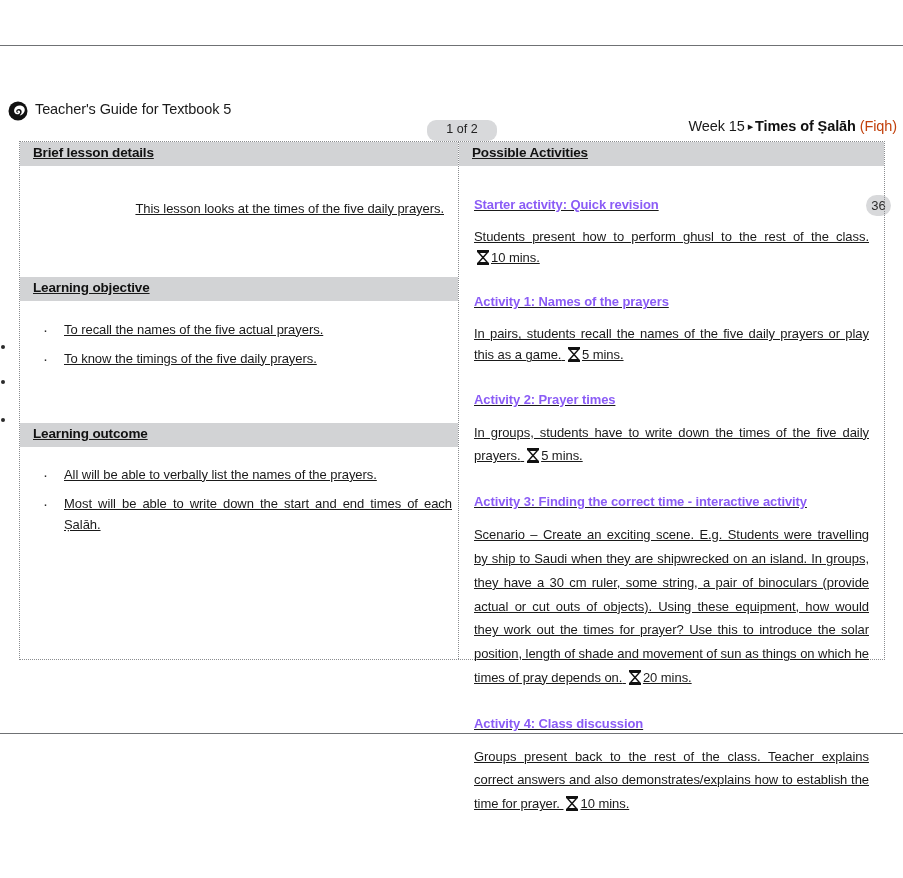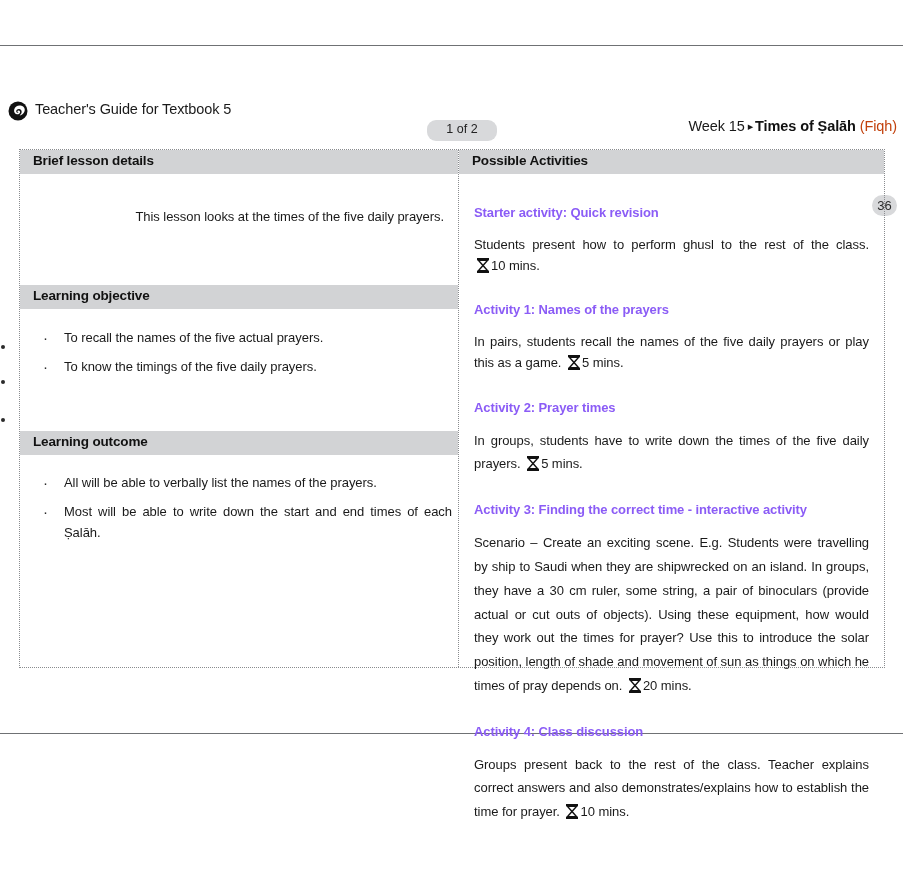--- a/index.html
+++ b/index.html
@@ -82,43 +82,44 @@
     color: #1a1a1a;
     padding: 0 2px 0 3px;
     position: relative;
     top: -1px;
   }
   .crumb .topic { font-weight: bold; color: #111; text-align: right; }
   .crumb .subject { color: #c2410c; }
 
   .page-number {
     position: absolute;
-    right: 6px;
+    right: 12px;
     top: 99px;
     width: 25px;
     height: 21px;
     border-radius: 11px;
     background: #d8d9db;
     color: #2b2b2b;
     font-size: 13px;
     display: flex;
     align-items: center;
     justify-content: center;
   }
 
   
   .content-frame {
     position: absolute;
     left: 19px;
-    top: 149px;
+    top: 141px;
     width: 866px;
     height: 519px;
     border: 1px dotted #8a8c8f;
     box-sizing: border-box;
     display: flex;
+    text-decoration: underline;
   }
   .col {
     box-sizing: border-box;
     height: 100%;
   }
   .col-left {
     width: 439px;
     border-right: 1px dotted #8a8c8f;
   }
   .col-right {

